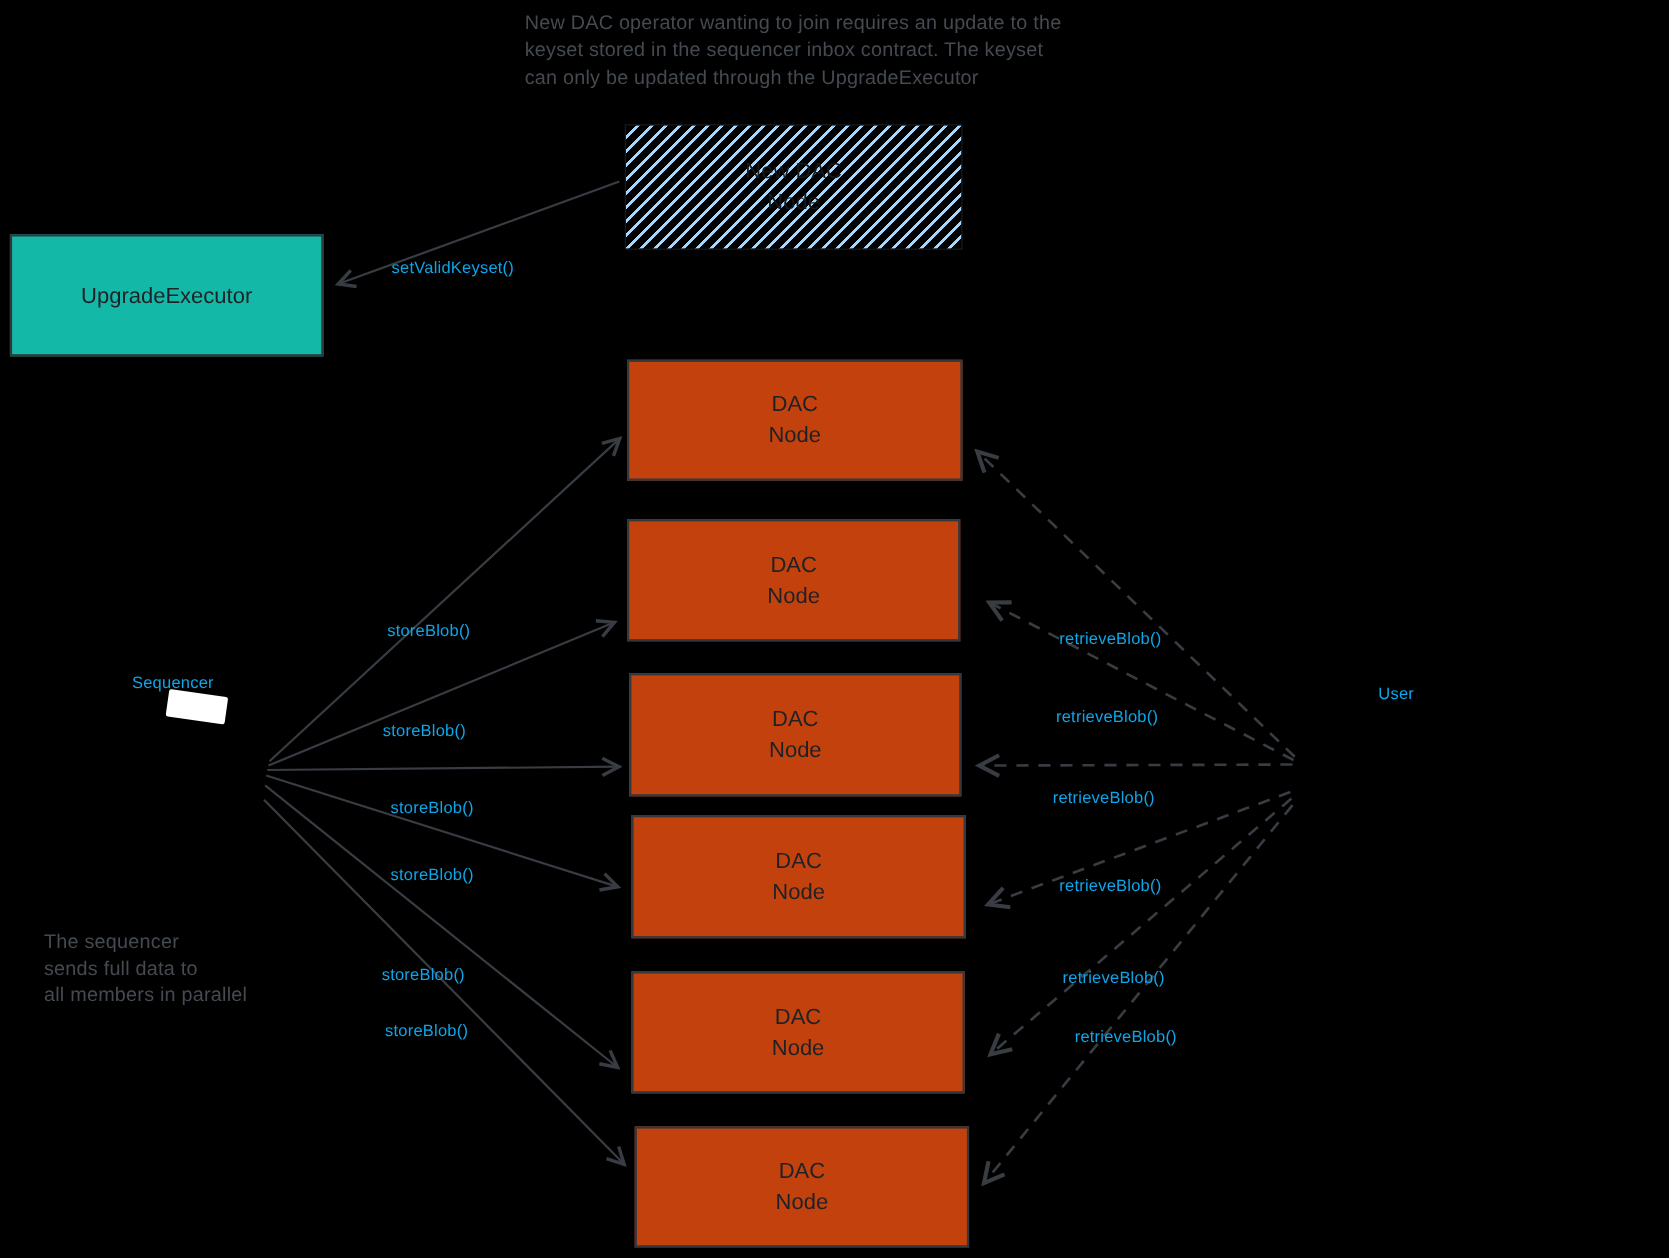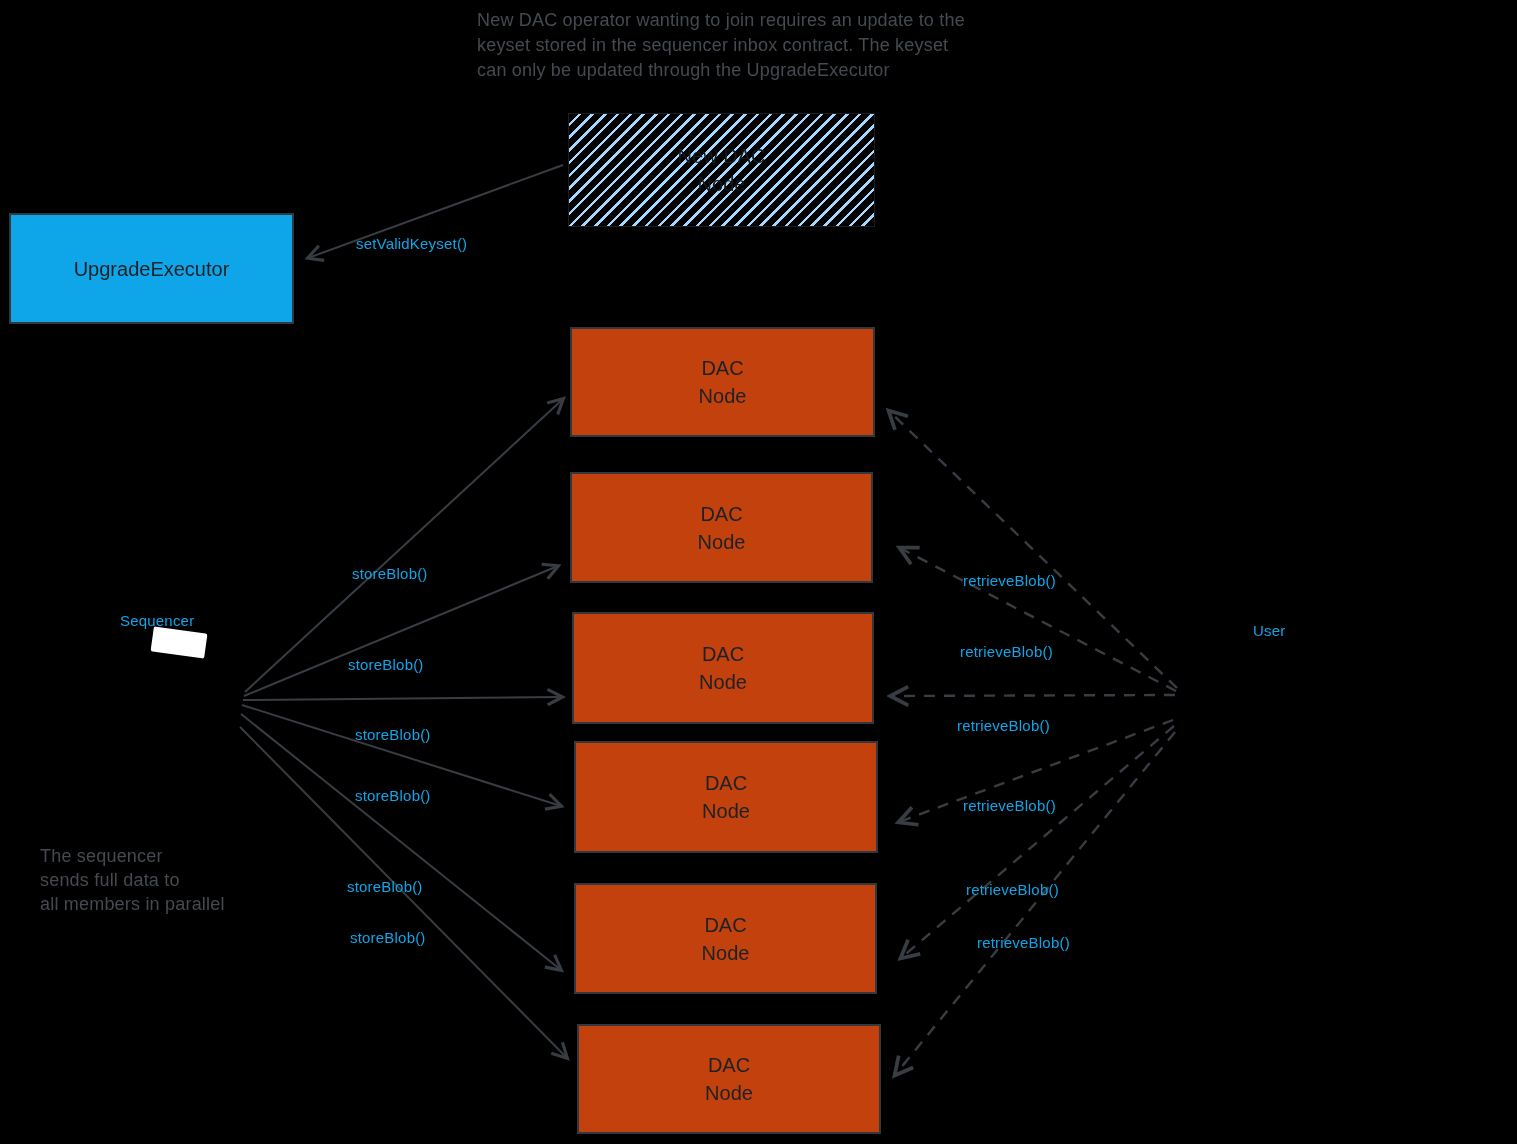--- a/index.html
+++ b/index.html
@@ -9,21 +9,21 @@
   }
   .arrows{position:absolute;left:0;top:0;width:1517px;height:1144px;}
   .note{position:absolute;color:#454a51;font-size:18px;line-height:25px;letter-spacing:0.2px;white-space:nowrap;}
   .lbl{position:absolute;color:#0ea5e9;font-size:15px;white-space:nowrap;letter-spacing:0.2px;margin-top:36px;}
   .box{
     position:absolute;display:flex;flex-direction:column;align-items:center;justify-content:center;
     font-size:20px;line-height:28px;color:#1e2227;text-align:center;
     border:2px solid #33383e;box-sizing:border-box;
   }
   .dac{background:#c2410c;}
-  .executor{background:#0ea5e9;}
+  .executor{background:#14b8a6;}
   .hatched{
     background:repeating-linear-gradient(135deg,
       rgba(0,0,0,0) 0px, rgba(0,0,0,0) 6.5px,
       #a5d8ff 6.5px, #a5d8ff 9px);
     border:1.5px solid #1a1e23;
     color:#15181c;
   }
   .white-mark{
     position:absolute;left:152px;top:630px;width:54px;height:25px;background:#ffffff;
     transform:rotate(8deg);border-radius:2px;

